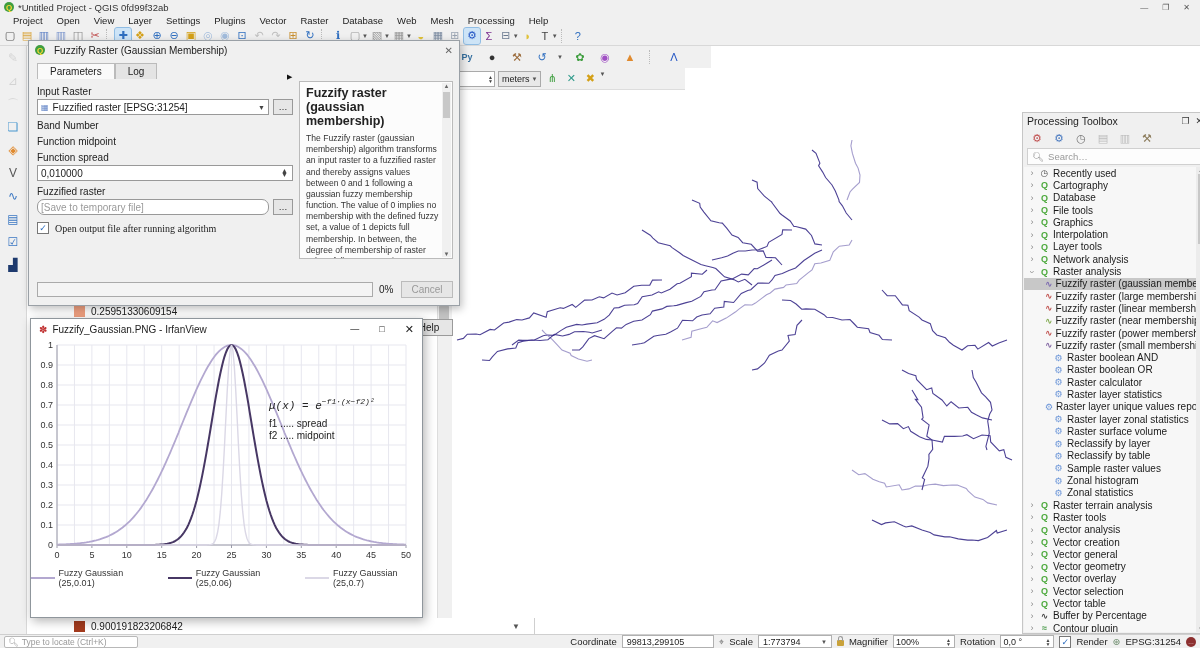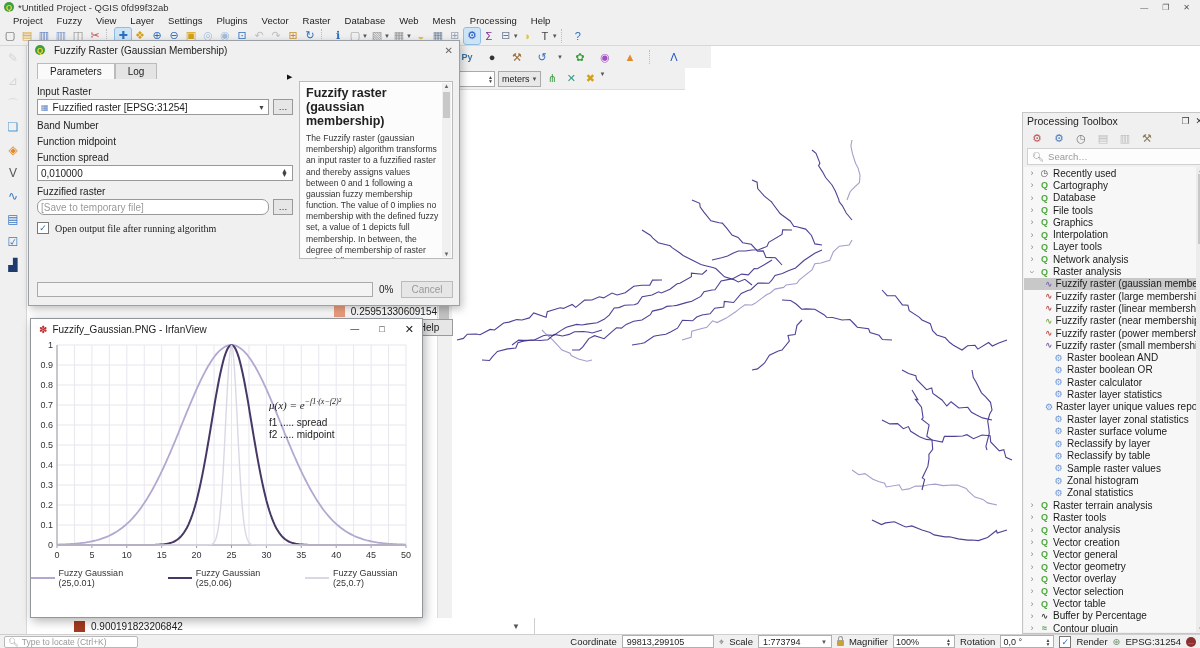--- a/index.html
+++ b/index.html
@@ -33,21 +33,21 @@
            gap:9px;padding-left:4px;box-sizing:border-box;}
   #tb3frag{left:455px;top:68px;width:230px;height:22px;background:#f0f0f0;display:flex;align-items:center;
            gap:3px;padding-left:4px;box-sizing:border-box;border-bottom:1px solid #ddd;}
   .minispin{width:34px;height:14px;background:#fff;border:1px solid #aaa;display:flex;}
   .spinarrows{display:flex;flex-direction:column;justify-content:center;font-size:5px;color:#444;line-height:4px;margin-left:auto;padding-right:1px;}
   .minicombo{height:14px;background:#e8e8e8;border:1px solid #aaa;display:flex;align-items:center;
              font-size:9px;padding:0 3px;gap:4px;}
   
   #panelscroll{left:437px;top:305px;width:14px;height:329px;background:#f0f0f0;border-left:1px solid #ddd;}
   #panelthumb{left:439px;top:305px;width:10px;height:22px;background:#c2c2c2;border-radius:2px;}
-  .layerrow{background:#fff;display:flex;align-items:center;font-size:10px;gap:6px;padding-left:46px;box-sizing:border-box;justify-content:flex-end;}
+  .layerrow{background:#fff;display:flex;align-items:center;font-size:10px;gap:6px;padding-left:46px;box-sizing:border-box;}
   .swatch{width:11px;height:11px;display:inline-block;flex:0 0 auto;}
   
   #dlg{left:28px;top:40px;width:432px;height:266px;background:#f0f0f0;border:1px solid #9aa0a6;
        box-shadow:2px 3px 8px rgba(0,0,0,.25);box-sizing:border-box;}
   #dlgtitle{height:18px;display:flex;align-items:center;padding:0 6px;font-size:10px;gap:5px;background:#f0f0f0;}
   #dlgclose{margin-left:auto;color:#666;font-size:10px;}
   .tabs{display:flex;margin-left:8px;margin-top:4px;}
   .tab{font-size:10px;padding:2px 12px;border:1px solid #bbb;border-bottom:none;background:#e4e4e4;}
   .tab.on{background:#fafafa;position:relative;z-index:2;}
   #dlgbody{position:absolute;left:8px;top:40px;width:256px;}
@@ -82,21 +82,21 @@
   #iv{left:30px;top:318px;width:393px;height:300px;background:#fff;border:1px solid #8f969c;
       box-shadow:2px 3px 10px rgba(0,0,0,.3);box-sizing:border-box;}
   #ivtitle{height:20px;display:flex;align-items:center;gap:5px;font-size:10px;padding:0 8px;background:#fff;}
   #ivctrls{margin-left:auto;display:flex;gap:20px;color:#222;font-size:9px;align-items:center;}
   #ivchartwrap{position:relative;width:391px;height:278px;}
   #charttitle{text-align:center;font-size:15px;font-weight:bold;margin-top:3px;color:#111;}
   #legend{display:flex;justify-content:center;gap:16px;font-size:9px;color:#333;margin-top:1px;}
   .leg{display:flex;align-items:center;gap:4px;}
   .legline{width:26px;height:2px;display:inline-block;}
   #formula{position:absolute;left:238px;top:58px;width:145px;font-size:10px;color:#222;}
-  #formula .math{font-family:Liberation Serif, serif;font-style:italic;font-size:11px;}
+  #formula .math{font-family:Liberation Mono, monospace;font-style:italic;font-size:11px;}
   #formula sup{font-size:8px;}
   #formula .fl{margin-top:6px;font-size:10px;}
   
   #ptb{left:1022px;top:112px;width:186px;height:522px;background:#f0f0f0;border:1px solid #c6c6c6;
        box-sizing:border-box;}
   #ptbhead{height:16px;display:flex;align-items:center;font-size:10.5px;padding:0 4px;gap:4px;}
   #ptbhead .hicons{margin-left:auto;display:flex;gap:6px;font-size:9px;color:#333;}
   #ptbtools{height:18px;display:flex;align-items:center;gap:6px;padding:0 6px;font-size:10px;}
   #ptbsearch{height:15px;margin:1px 4px;background:#fdfdfd;border:1px solid #d0d0d0;display:flex;
              align-items:center;font-size:9.5px;color:#999;gap:4px;padding:0 4px;}
@@ -133,21 +133,21 @@
   <span>*Untitled Project - QGIS 0fd99f32ab</span>
   <span id="wincontrols">
     <span>—</span>
     <span>❐</span>
     <span>✕</span>
   </span>
 </div>
 
 <div id="menubar" class="abs">
     <span>Project</span>
-    <span>Fuzzy</span>
+    <span>Open</span>
     <span>View</span>
     <span>Layer</span>
     <span>Settings</span>
     <span>Plugins</span>
     <span>Vector</span>
     <span>Raster</span>
     <span>Database</span>
     <span>Web</span>
     <span>Mesh</span>
     <span>Processing</span>

